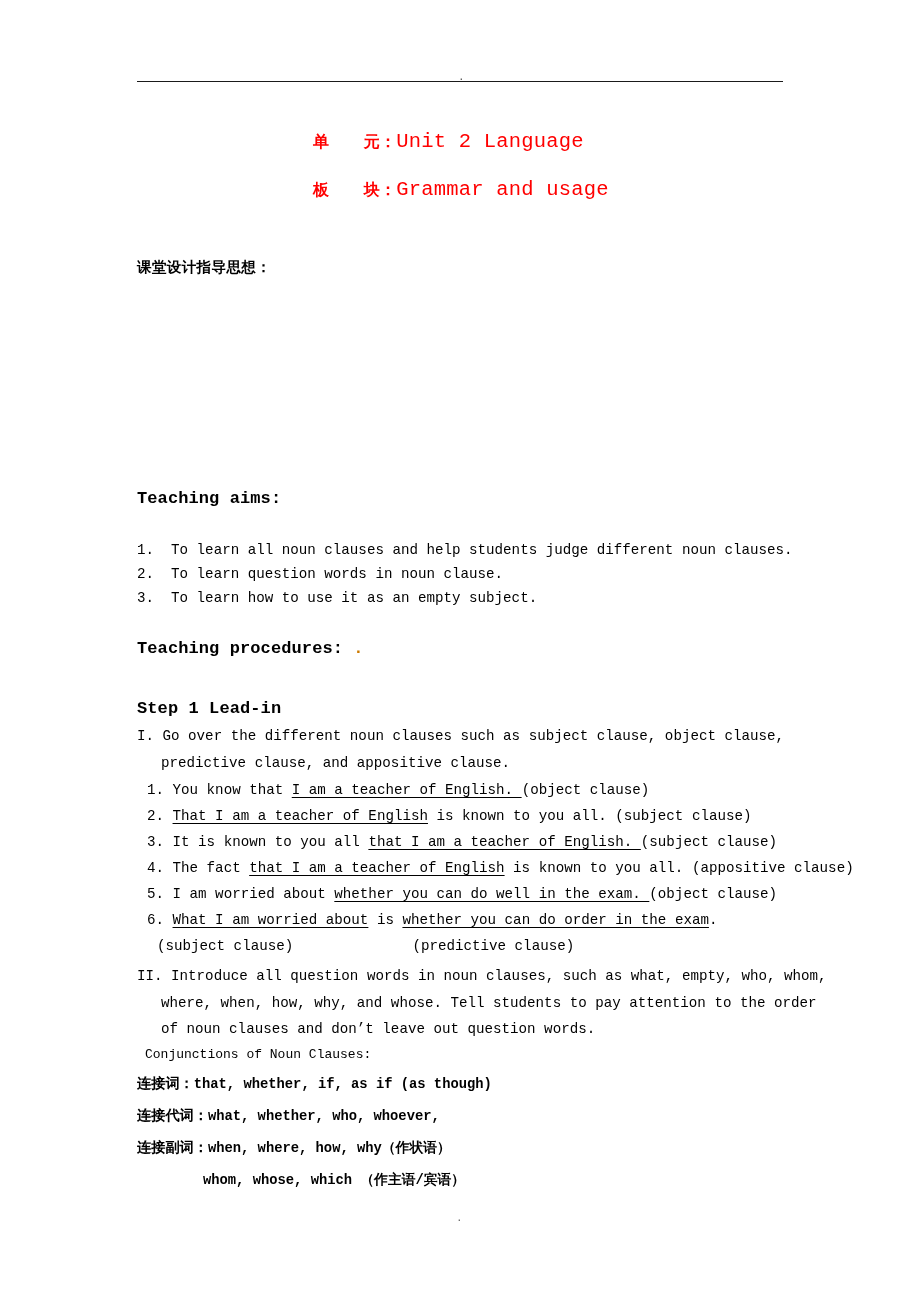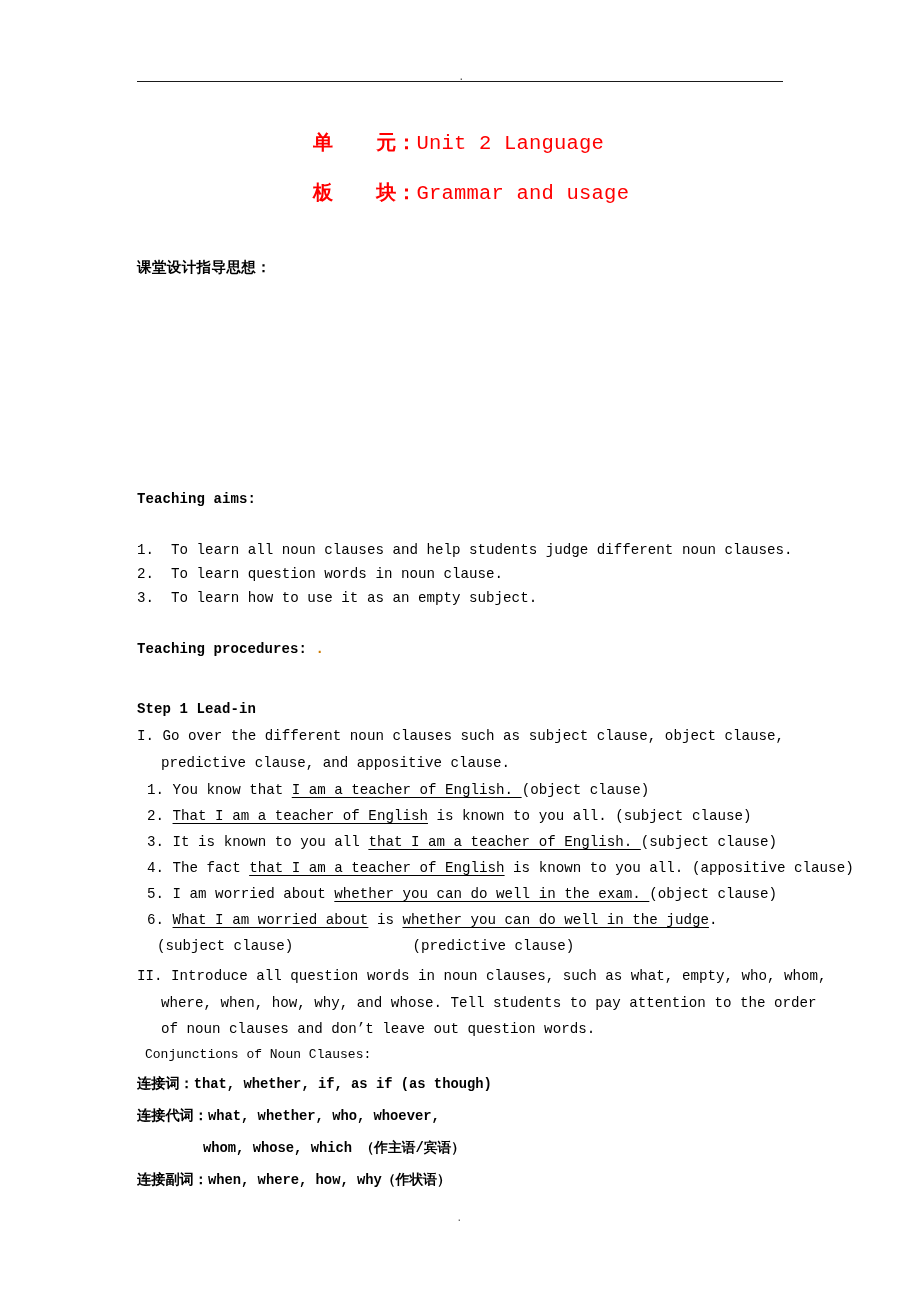--- a/index.html
+++ b/index.html
@@ -71,21 +71,21 @@
     color: #ff0000;
     font-family: "Liberation Mono", "DejaVu Sans Mono", monospace;
     font-size: 20.5px;
     line-height: 48px;
     white-space: pre;
     padding-left: 176px;
     letter-spacing: 0.2px;
   }
   .title-cn {
     font-family: "DejaVu Sans", sans-serif;
-    font-size: 20px;
+    font-size: 16px;
     font-weight: 700;
     margin-top: 18px;
   }
 
   
   .block {
     position: absolute;
     left: 137px;
     width: 648px;
   }
@@ -102,21 +102,21 @@
     font-size: 15.2px;
     line-height: 26.6px;
     text-align: justify;
     text-justify: inter-ideograph;
     text-indent: 2em;
     letter-spacing: 0.1px;
   }
 
   .heading-en {
     font-family: "Liberation Mono", "DejaVu Sans Mono", monospace;
-    font-size: 14px;
+    font-size: 17px;
     font-weight: 700;
     line-height: 22px;
     letter-spacing: 0.1px;
   }
   .heading-en .red-dot {
     color: #cc7a00;
     font-weight: 700;
   }
 
   .aims-list .aim-row {
@@ -215,35 +215,35 @@
     <div class="ex-row"><span>1.</span><span> </span><span>You know that </span><u class="ul">I am a teacher of English. </u><span>(object clause)</span></div>
 
     <div class="ex-row"><span>2.</span><span> </span><u class="ul">That I am a teacher of English</u><span> is known to you all. (subject clause)</span></div>
 
     <div class="ex-row"><span>3.</span><span> </span><span>It is known to you all </span><u class="ul">that I am a teacher of English. </u><span>(subject clause)</span></div>
 
     <div class="ex-row"><span>4.</span><span> </span><span>The fact </span><u class="ul">that I am a teacher of English</u><span> is known to you all. (appositive clause)</span></div>
 
     <div class="ex-row"><span>5.</span><span> </span><span>I am worried about </span><u class="ul">whether you can do well in the exam. </u><span>(object clause)</span></div>
 
-    <div class="ex-row"><span>6.</span><span> </span><u class="ul">What I am worried about</u><span> is </span><u class="ul">whether you can do well in the judge</u><span>.</span></div>
+    <div class="ex-row"><span>6.</span><span> </span><u class="ul">What I am worried about</u><span> is </span><u class="ul">whether you can do order in the exam</u><span>.</span></div>
 
     <div class="sub-labels"><span>(subject clause)</span><span>              </span><span>(predictive clause)</span></div>
   </div>
 
   <div class="block romanblock" style="top:963px;">
     <div class="rline"><span>II.</span><span> </span><span>Introduce all question words in noun clauses, such as what, empty, who, whom,</span></div>
     <div class="rline ind">where, when, how, why, and whose. Tell students to pay attention to the order</div>
     <div class="rline ind">of noun clauses and don’t leave out question words.</div>
   </div>
 
   <div class="block conj-head" style="top:1042px;">Conjunctions of Noun Clauses:</div>
 
   <div class="block" style="top:1068px;">
     <div class="cn-conj"><span class="cn">连接词：</span><span class="en">that, whether, if, as if (as though)</span></div>
     <div class="cn-conj"><span class="cn">连接代词：</span><span class="en">what, whether, who, whoever,</span></div>
+    <div class="cn-conj"><span class="cn">连接副词：</span><span class="en">when, where, how, why（作状语）</span></div>
     <div class="cn-conj ind"><span class="cn"></span><span class="en">whom, whose, which （作主语/宾语）</span></div>
-    <div class="cn-conj"><span class="cn">连接副词：</span><span class="en">when, where, how, why（作状语）</span></div>
   </div>
 
   <div class="footer-dot">·</div>
 
 </div>
 
 </body></html>

